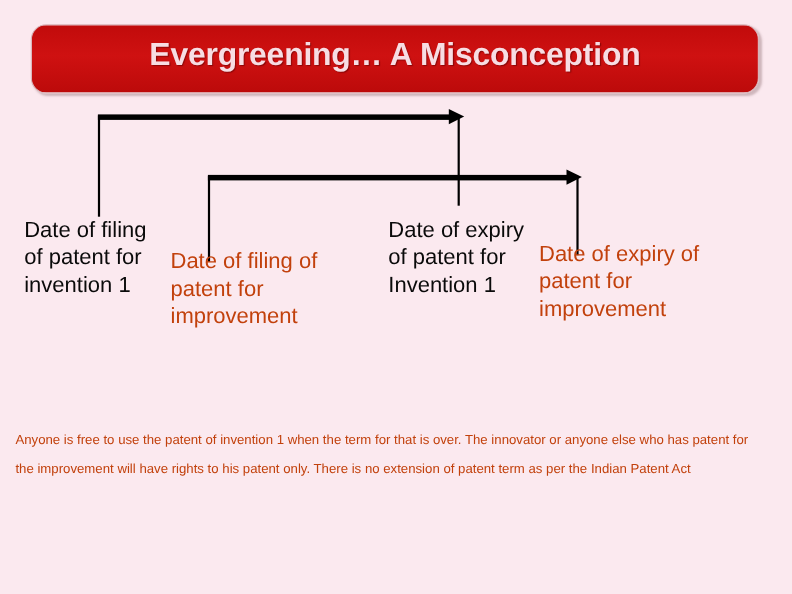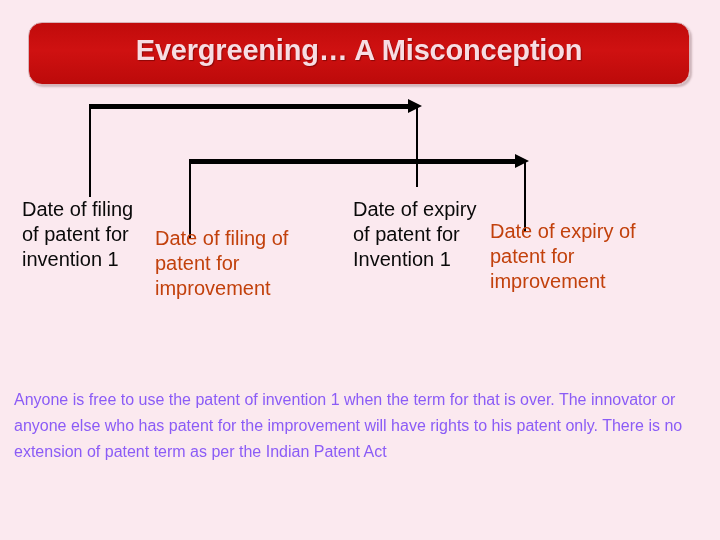--- a/index.html
+++ b/index.html
@@ -90,22 +90,22 @@
   #label-filing-improvement  { left: 155px; top: 226px; width: 140px; }
   #label-expiry-invention    { left: 353px; top: 197px; width: 140px; }
   #label-expiry-improvement  { left: 490px; top: 219px; width: 165px; }
 
   
   #footnote {
     position: absolute;
     left: 14px;
     top: 387px;
     width: 684px;
-    color: #8b5cf6;
-    font-size: 16px;
+    color: #c2410c;
+    font-size: 12px;
     line-height: 26px;
   }
 </style>
 </head>
 <body>
 
 <div id="slide">
 
   <div id="title-banner">
     <div id="title-text">Evergreening… A Misconception</div>

